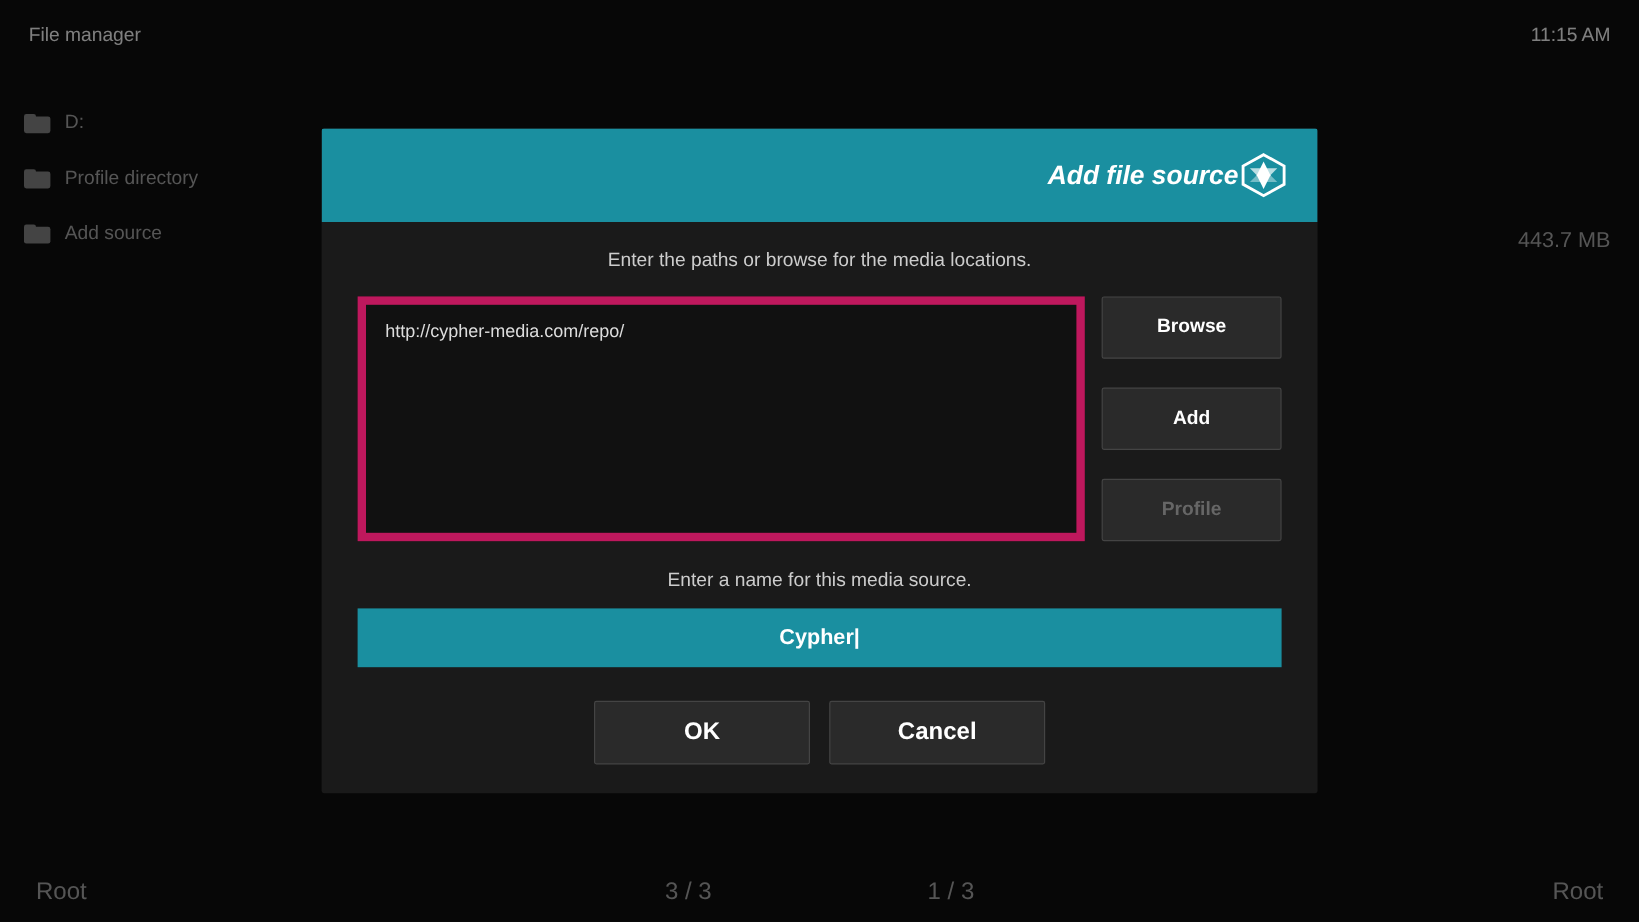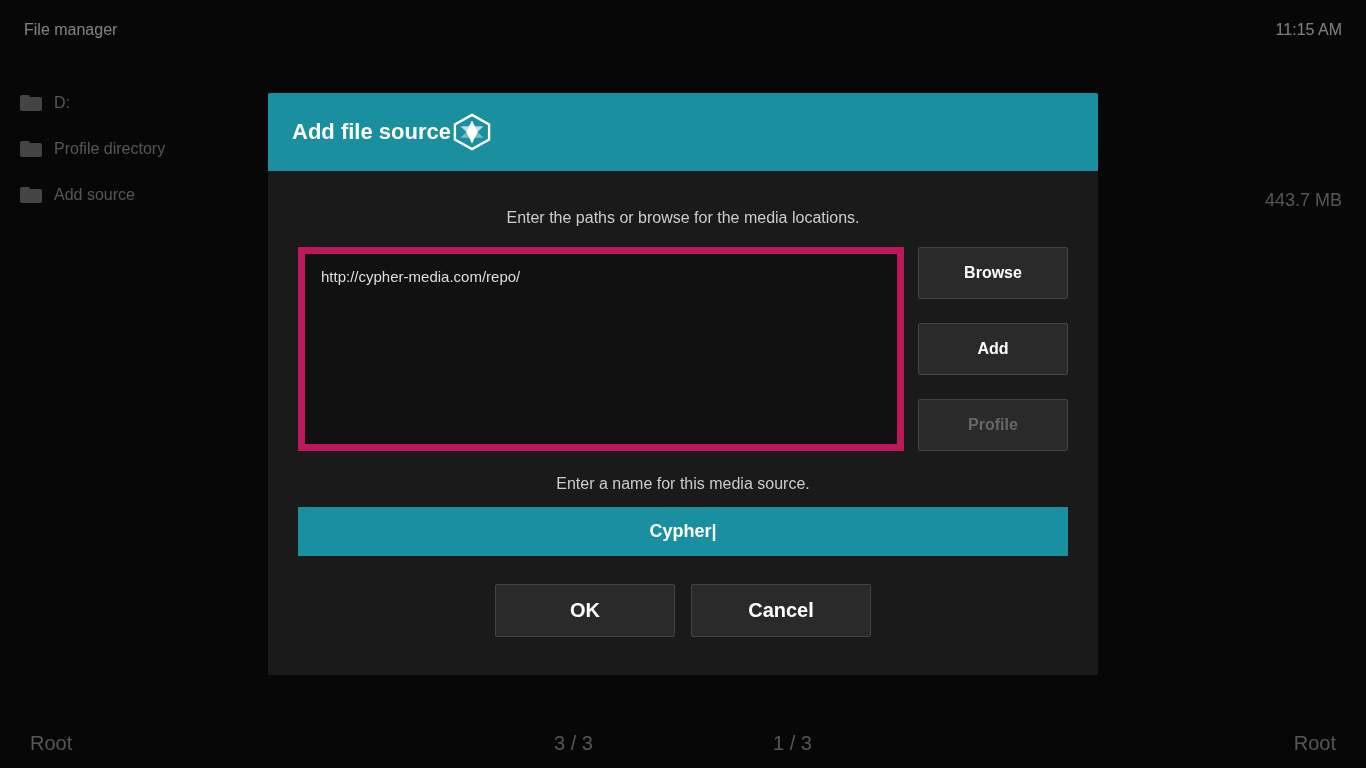--- a/index.html
+++ b/index.html
@@ -126,21 +126,22 @@
       background: #1a1a1a;
       border-radius: 2px;
       overflow: hidden;
     }
 
     #modal-header {
       background: #1a8fa0;
       padding: 18px 24px;
       display: flex;
       align-items: center;
-      justify-content: flex-start;
+      justify-content: flex-end;
+      font-style: italic;
     }
 
     #modal-title {
       font-size: 22px;
       font-weight: bold;
       color: #ffffff;
     }
 
     
     .kodi-icon {
@@ -150,21 +151,21 @@
       align-items: center;
       justify-content: center;
     }
 
     .kodi-icon svg {
       width: 38px;
       height: 38px;
     }
 
     #modal-body {
-      padding: 38px 30px;
+      padding: 24px 30px;
     }
 
     #modal-description {
       text-align: center;
       color: #cccccc;
       font-size: 16px;
       margin-bottom: 20px;
     }
 
     #path-area {

